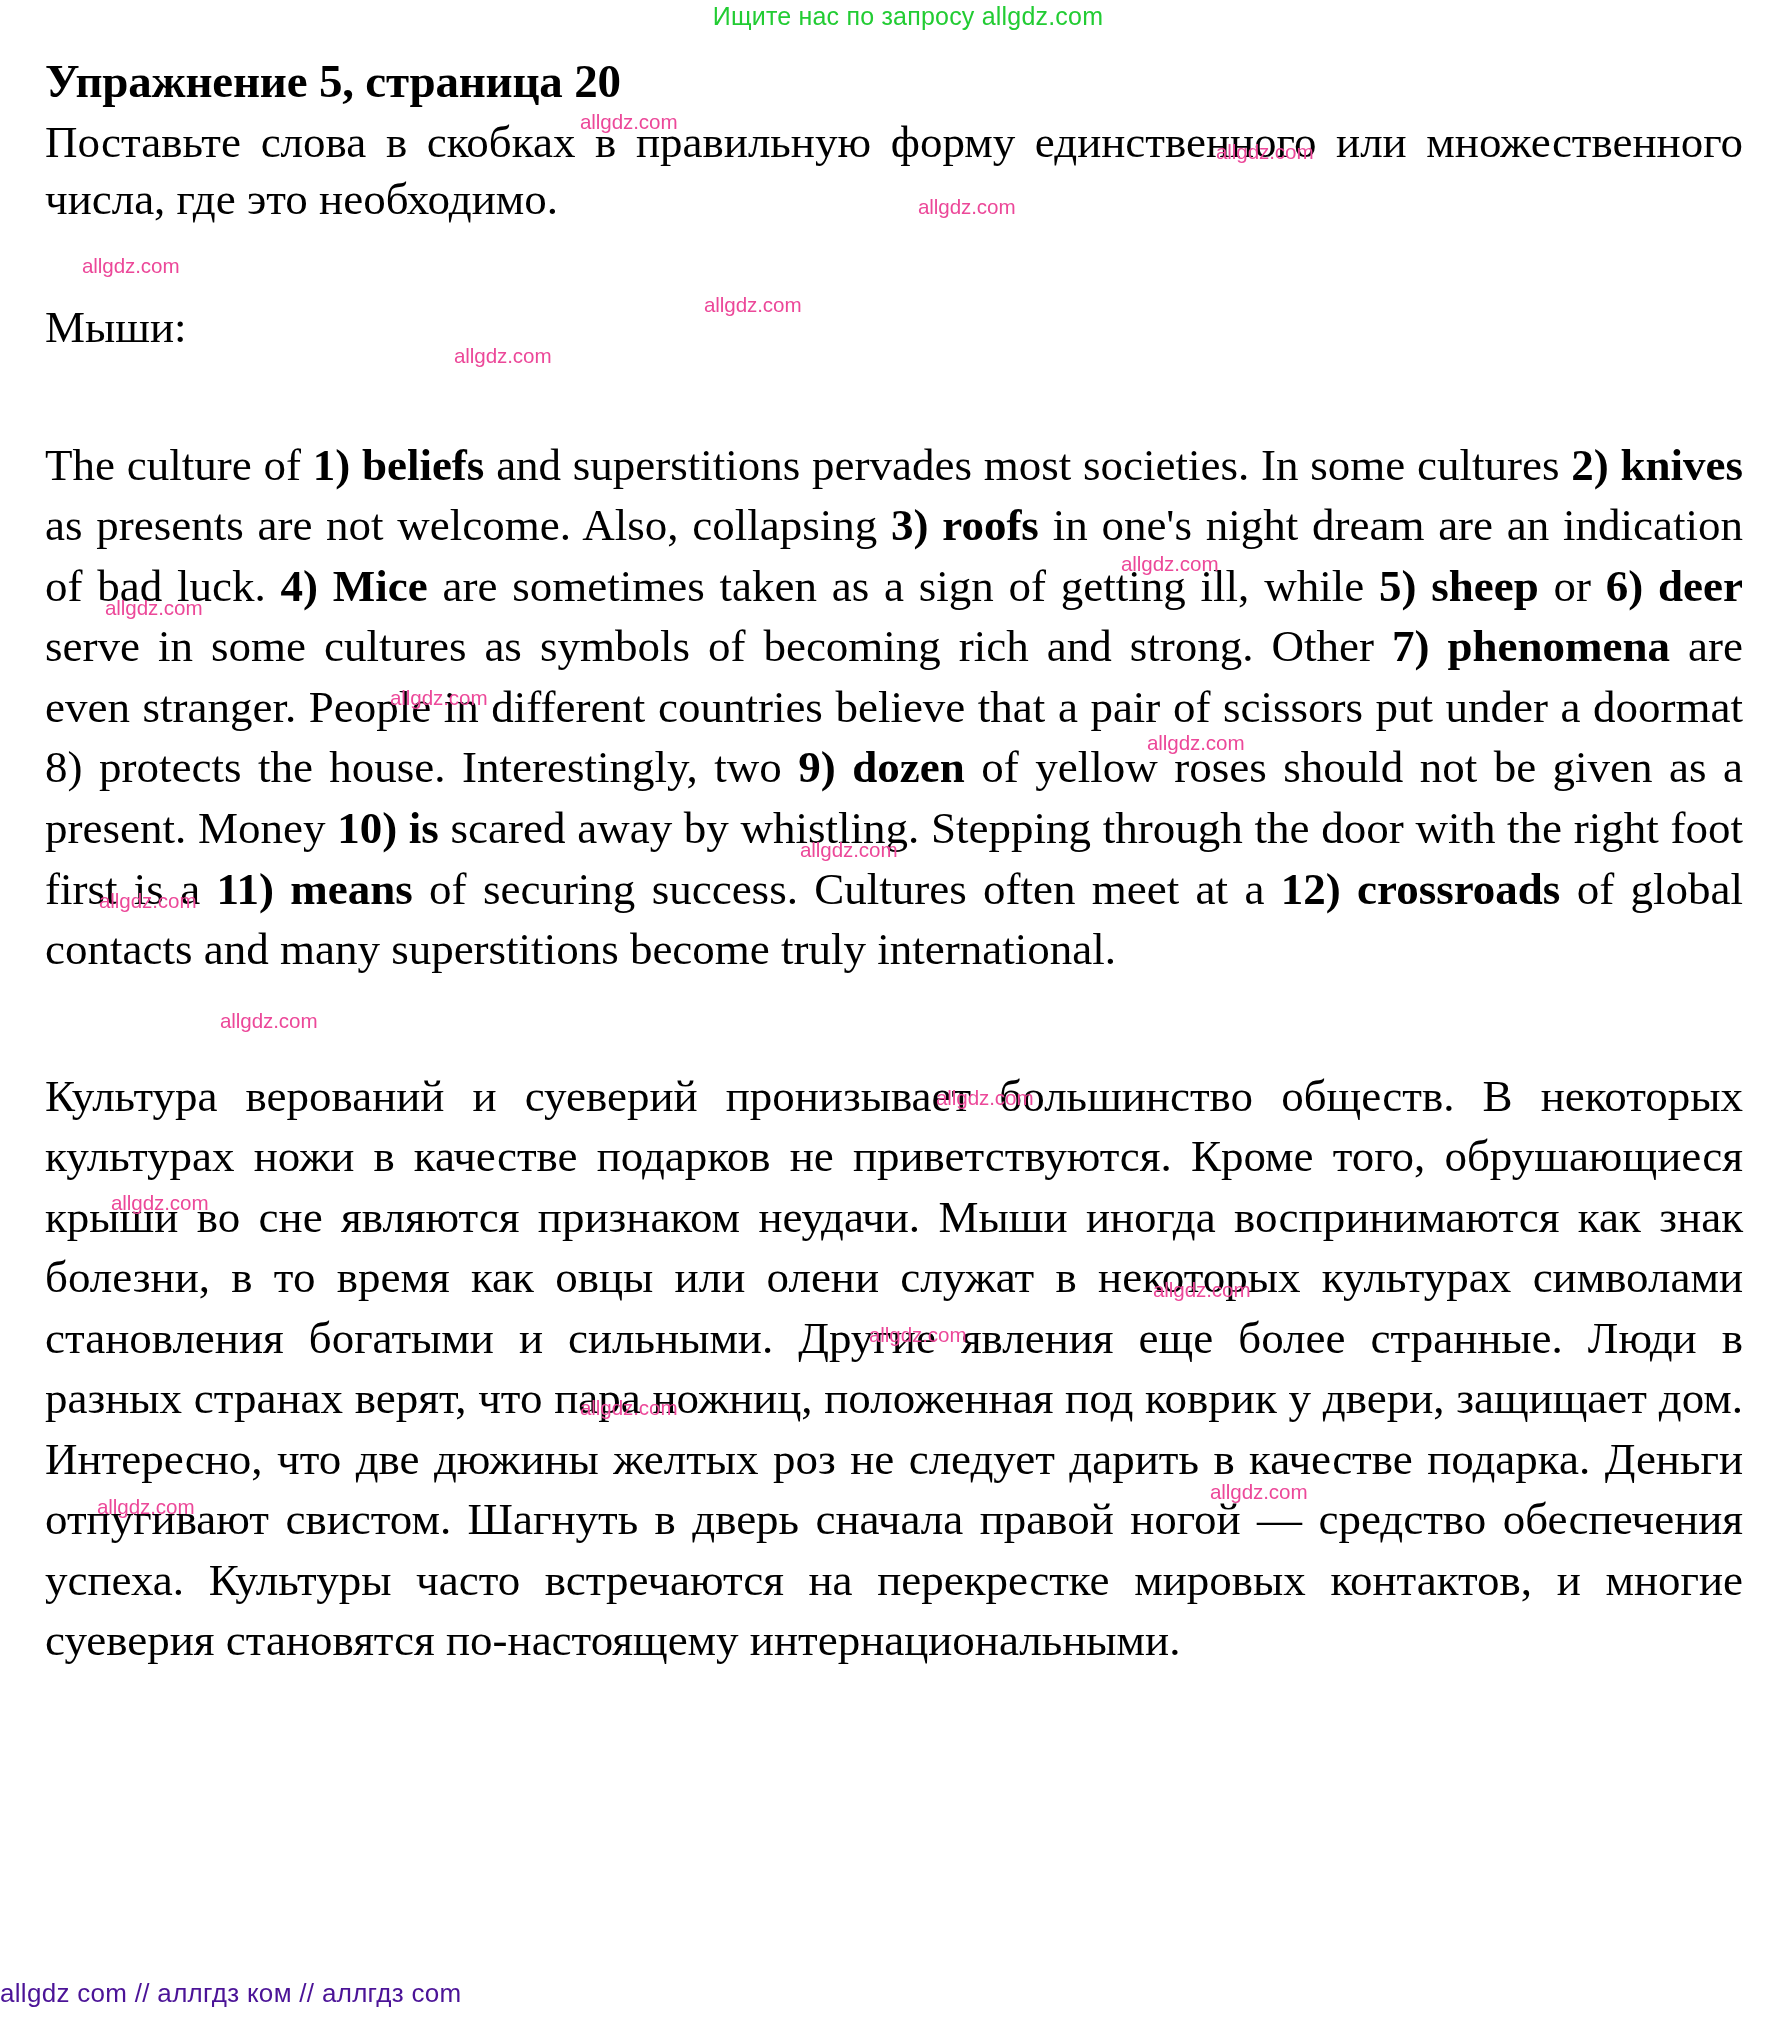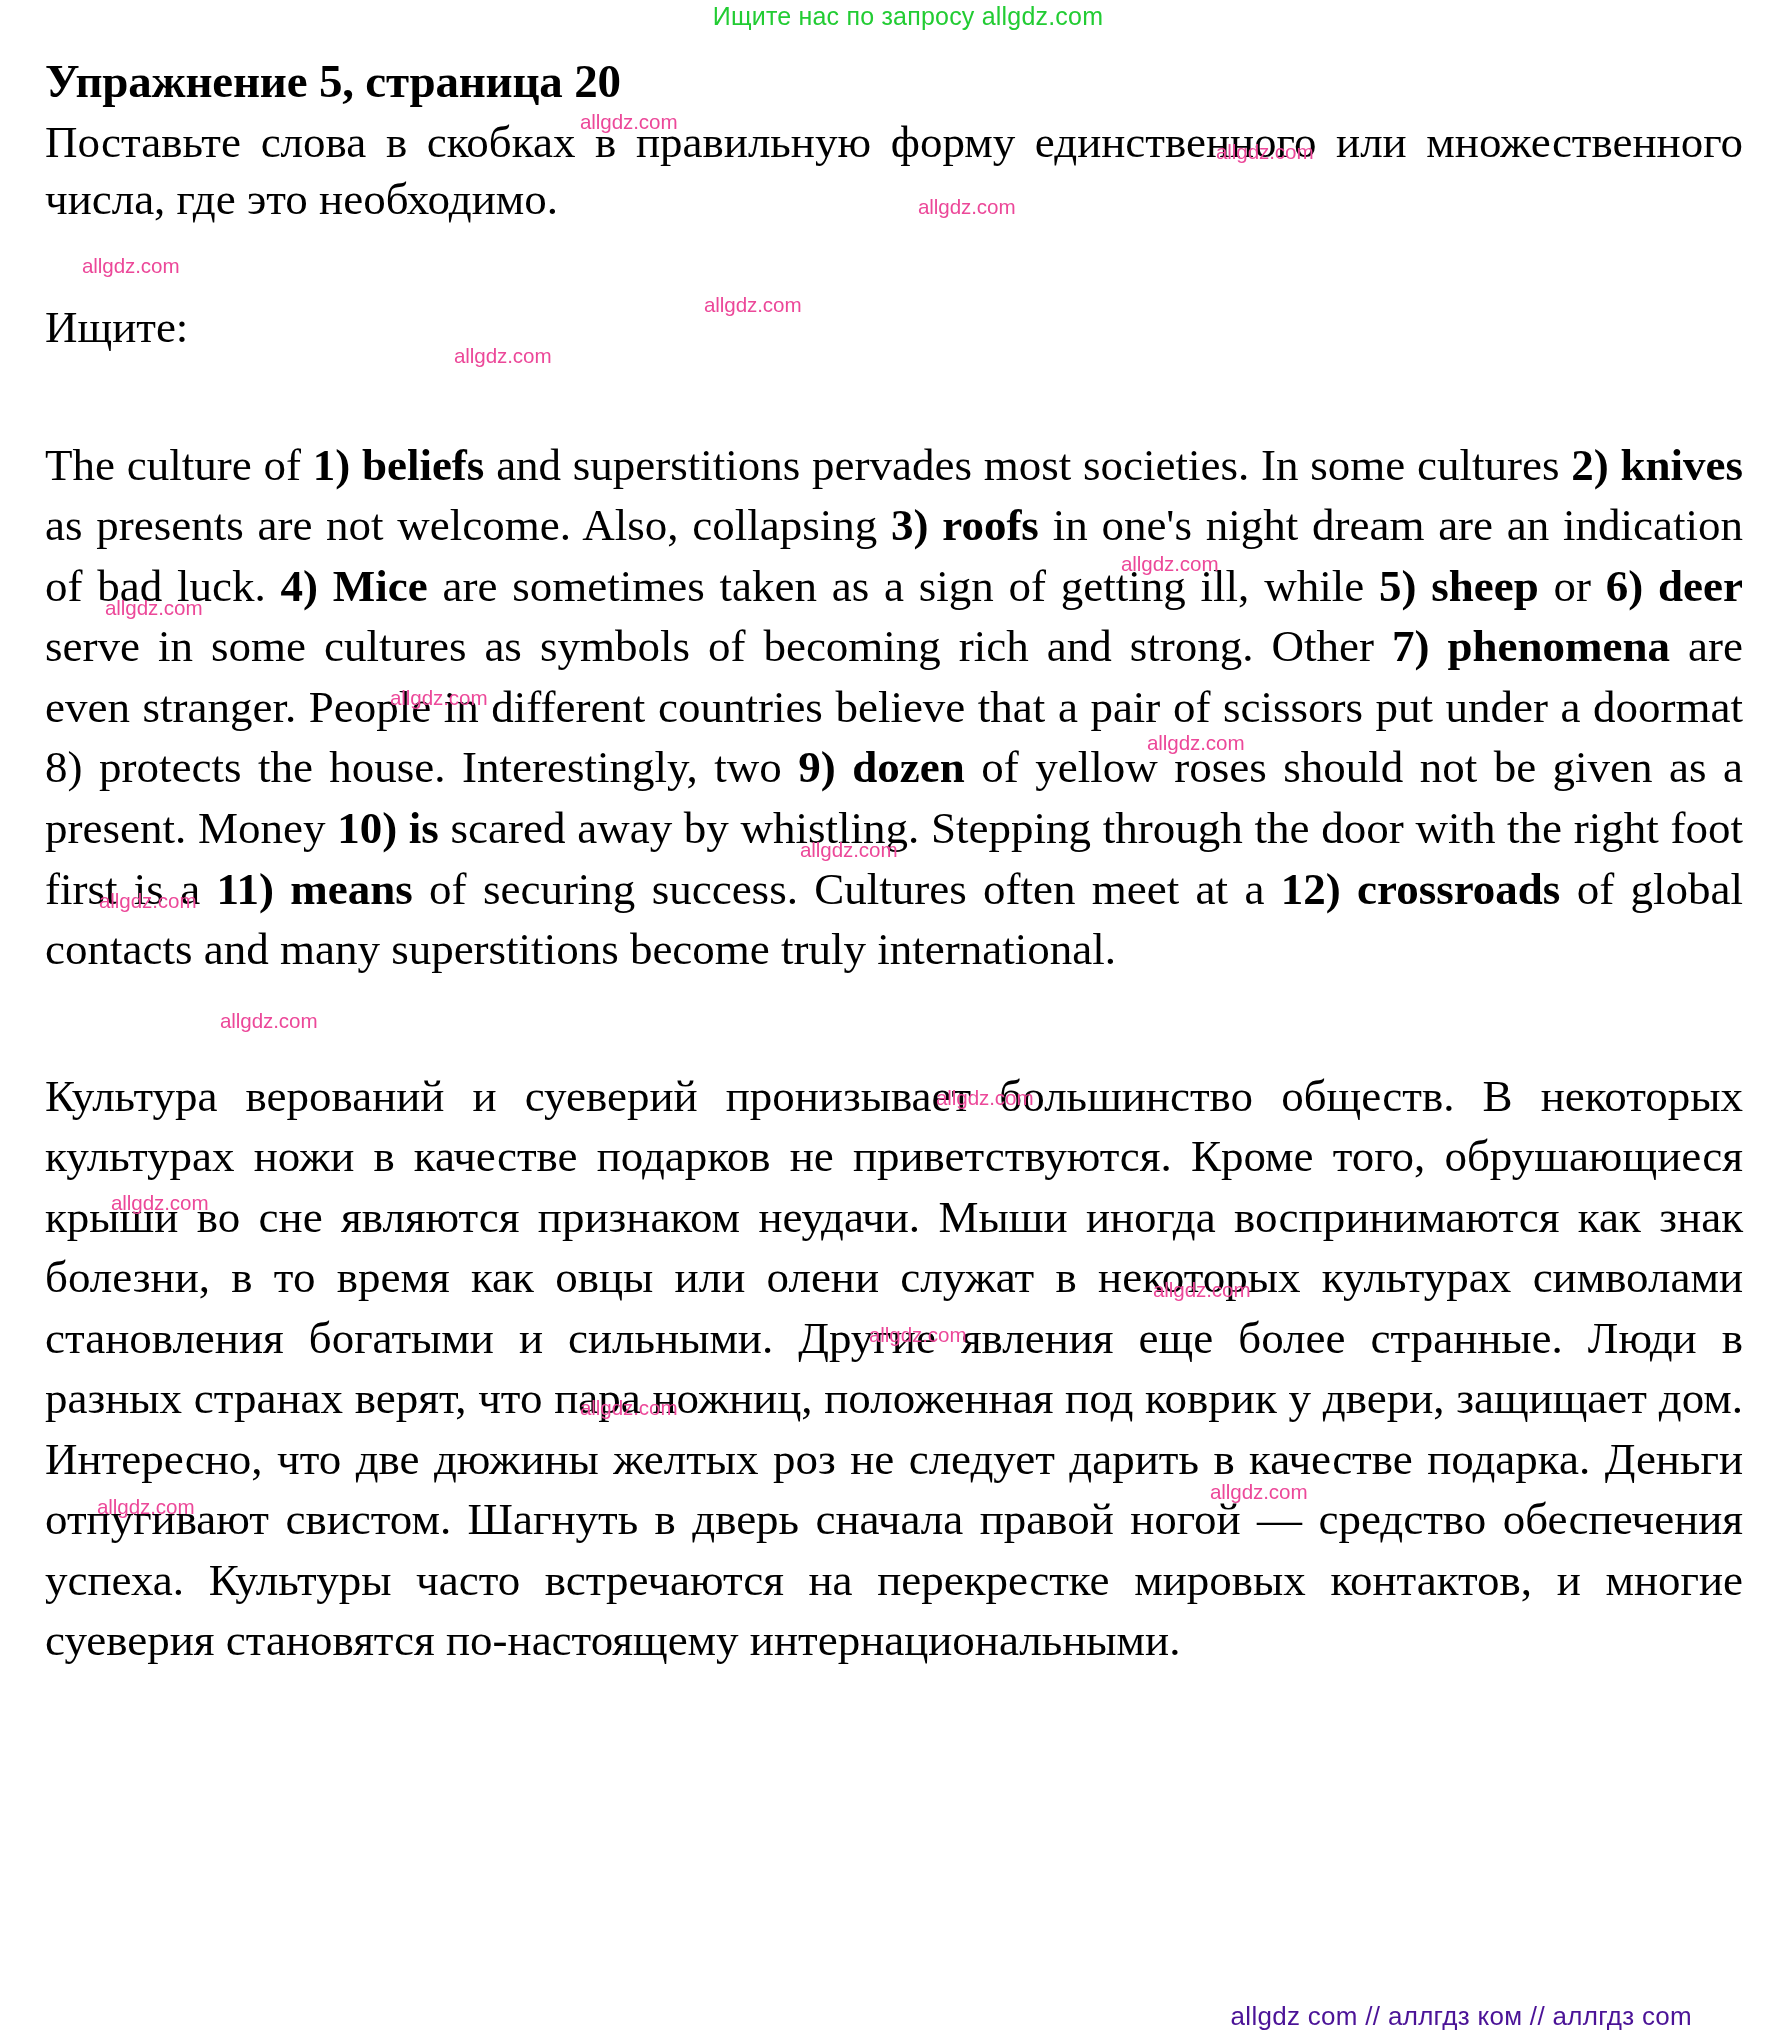--- a/index.html
+++ b/index.html
@@ -93,23 +93,23 @@
     color: #ec4899;
     white-space: nowrap;
     pointer-events: none;
     letter-spacing: -0.1px;
   }
 
   
   .footer {
     position: absolute;
     left: 0;
-    bottom: 5px;
+    bottom: 28px;
     width: 1692px;
-    text-align: right;
+    text-align: left;
   }
   .footer-text {
     font-family: "Liberation Sans", "DejaVu Sans", sans-serif;
     font-size: 26px;
     color: #4b1397;
     white-space: nowrap;
     letter-spacing: 0.3px;
   }
 </style>
 </head>
@@ -119,21 +119,21 @@
   <span class="top-banner-text">Ищите нас по запросу allgdz.com</span>
 </div>
 
 <div class="page">
   <div class="content">
 
     <h1 class="ex-title">Упражнение 5, страница 20</h1>
 
     <p class="task">Поставьте слова в скобках в правильную форму единственного или множественного числа, где это необходимо.</p>
 
-    <p class="answer-label">Ищите:</p>
+    <p class="answer-label">Мыши:</p>
 
     <p class="para" id="english-paragraph"><span>The culture of </span><b>1) beliefs</b><span> and superstitions pervades most societies. In some cultures </span><b>2) knives</b><span> as presents are not welcome. Also, collapsing </span><b>3) roofs</b><span> in one's night dream are an indication of bad luck. </span><b>4) Mice</b><span> are sometimes taken as a sign of getting ill, while </span><b>5) sheep</b><span> or </span><b>6) deer</b><span> serve in some cultures as symbols of becoming rich and strong. Other </span><b>7) phenomena</b><span> are even stranger. People in different countries believe that a pair of scissors put under a doormat 8) protects the house. Interestingly, two </span><b>9) dozen</b><span> of yellow roses should not be given as a present. Money </span><b>10) is</b><span> scared away by whistling. Stepping through the door with the right foot first is a </span><b>11) means</b><span> of securing success. Cultures often meet at a </span><b>12) crossroads</b><span> of global contacts and many superstitions become truly international.</span></p>
 
     <p class="para" id="russian-paragraph">Культура верований и суеверий пронизывает большинство обществ. В некоторых культурах ножи в качестве подарков не приветствуются. Кроме того, обрушающиеся крыши во сне являются признаком неудачи. Мыши иногда воспринимаются как знак болезни, в то время как овцы или олени служат в некоторых культурах символами становления богатыми и сильными. Другие явления еще более странные. Люди в разных странах верят, что пара ножниц, положенная под коврик у двери, защищает дом. Интересно, что две дюжины желтых роз не следует дарить в качестве подарка. Деньги отпугивают свистом. Шагнуть в дверь сначала правой ногой — средство обеспечения успеха. Культуры часто встречаются на перекрестке мировых контактов, и многие суеверия становятся по-настоящему интернациональными.</p>
 
     <div id="watermark-layer">
         <span class="wm" style="left: 535px; top: 52px;">allgdz.com</span>
         <span class="wm" style="left: 1171px; top: 82px;">allgdz.com</span>
         <span class="wm" style="left: 873px; top: 137px;">allgdz.com</span>
         <span class="wm" style="left: 37px; top: 196px;">allgdz.com</span>

